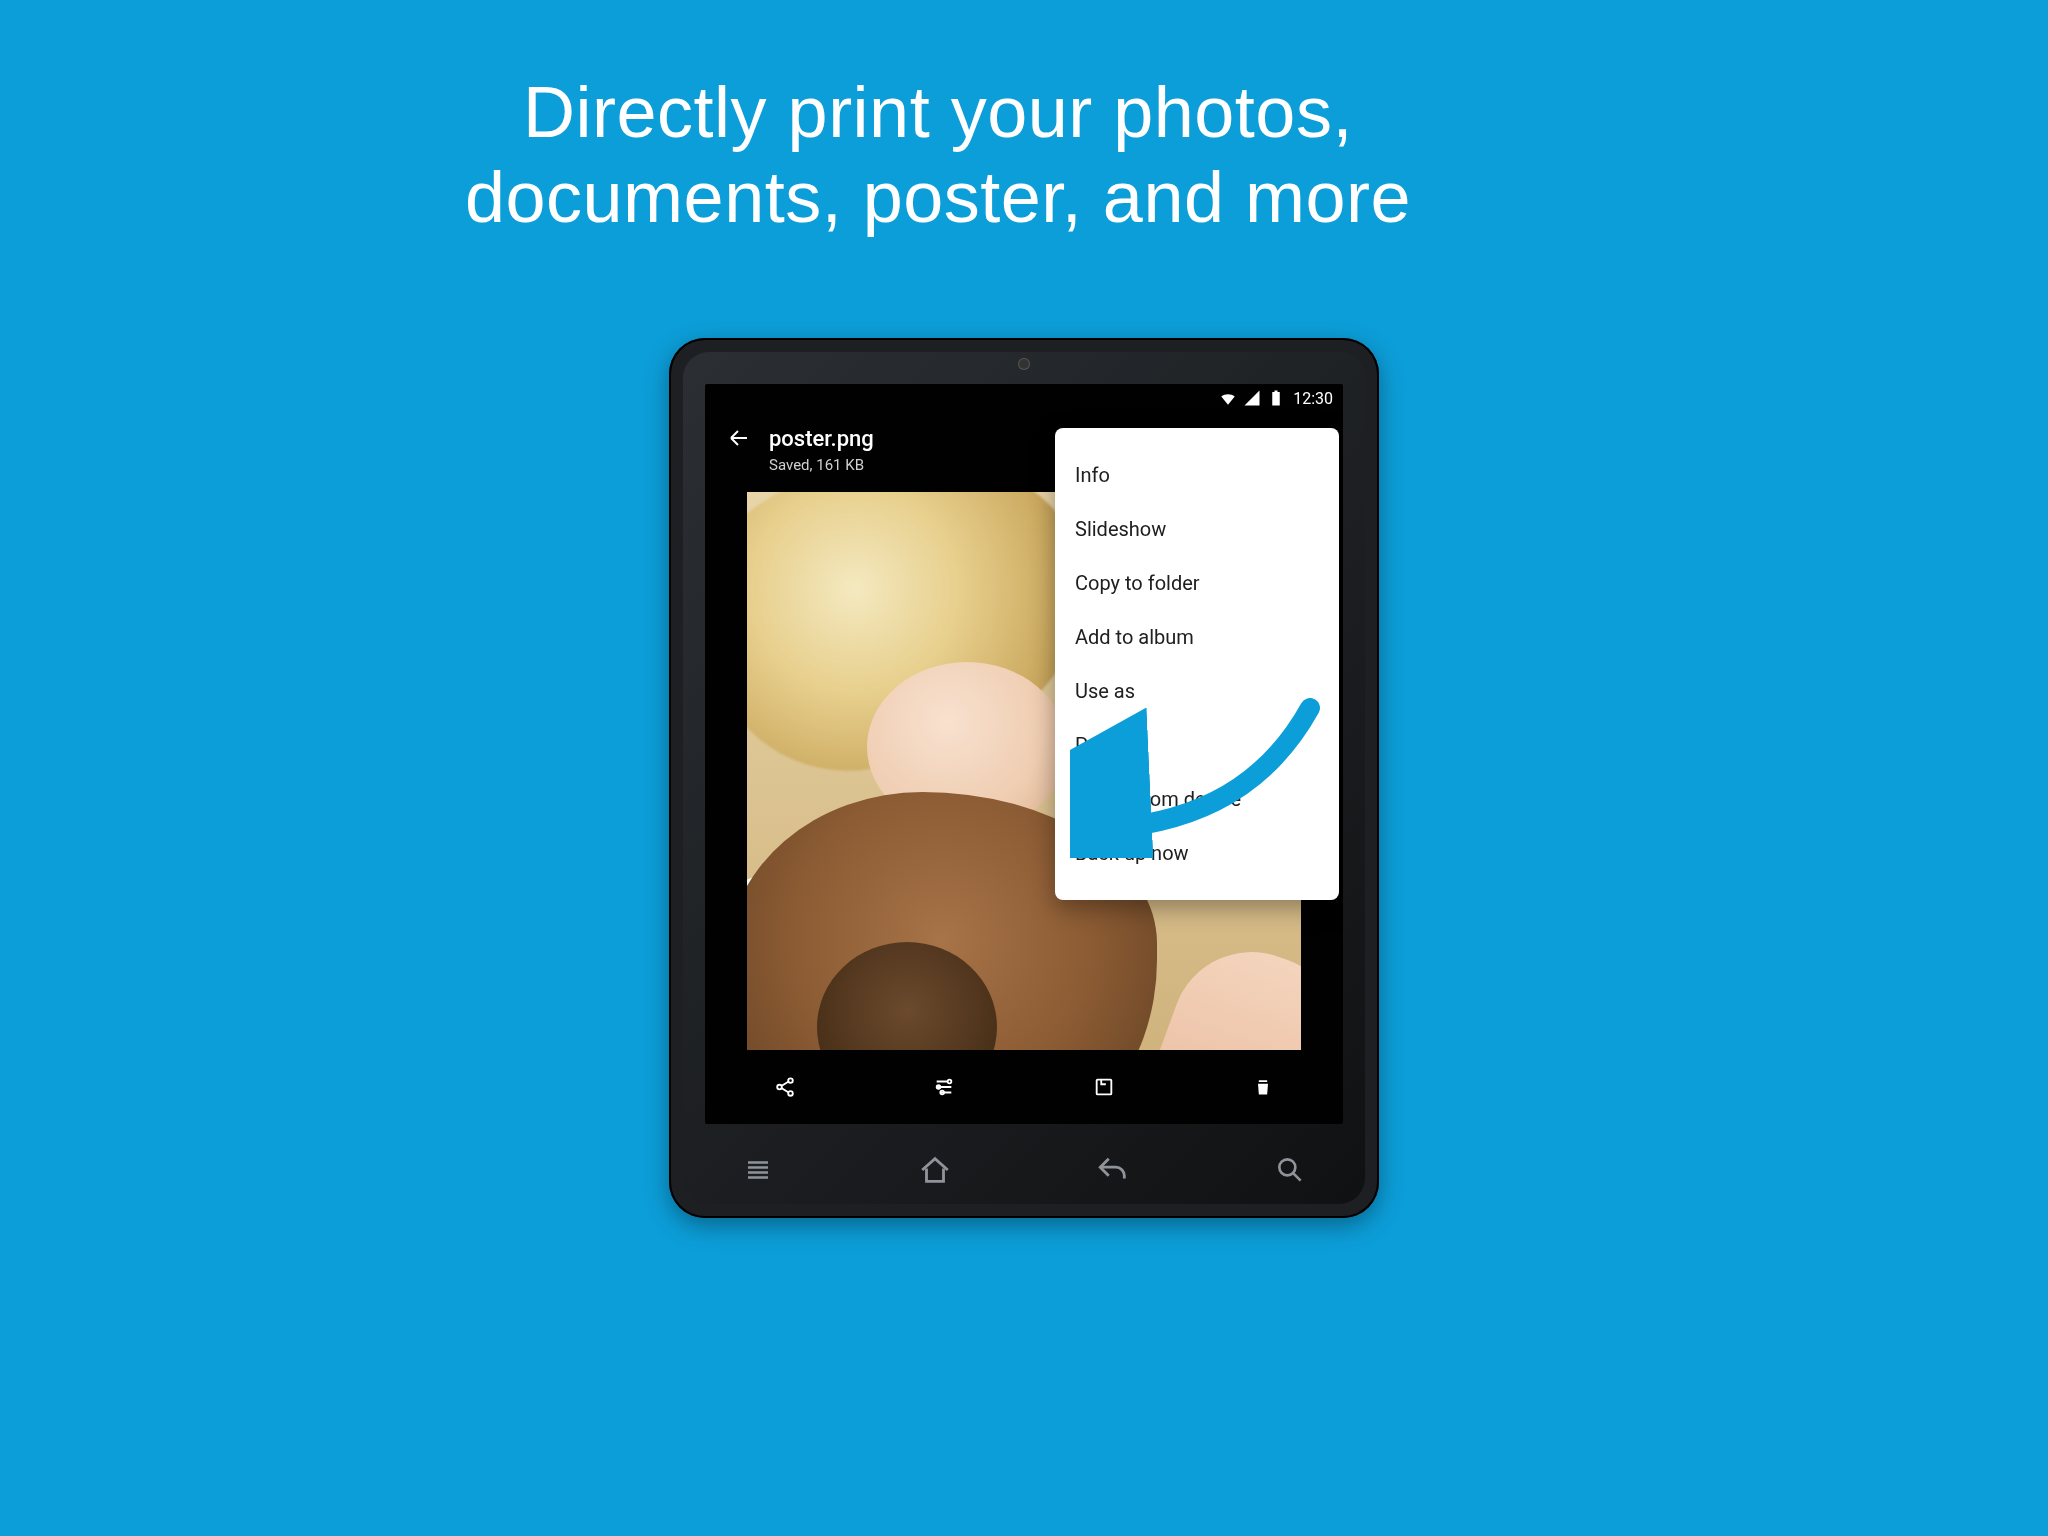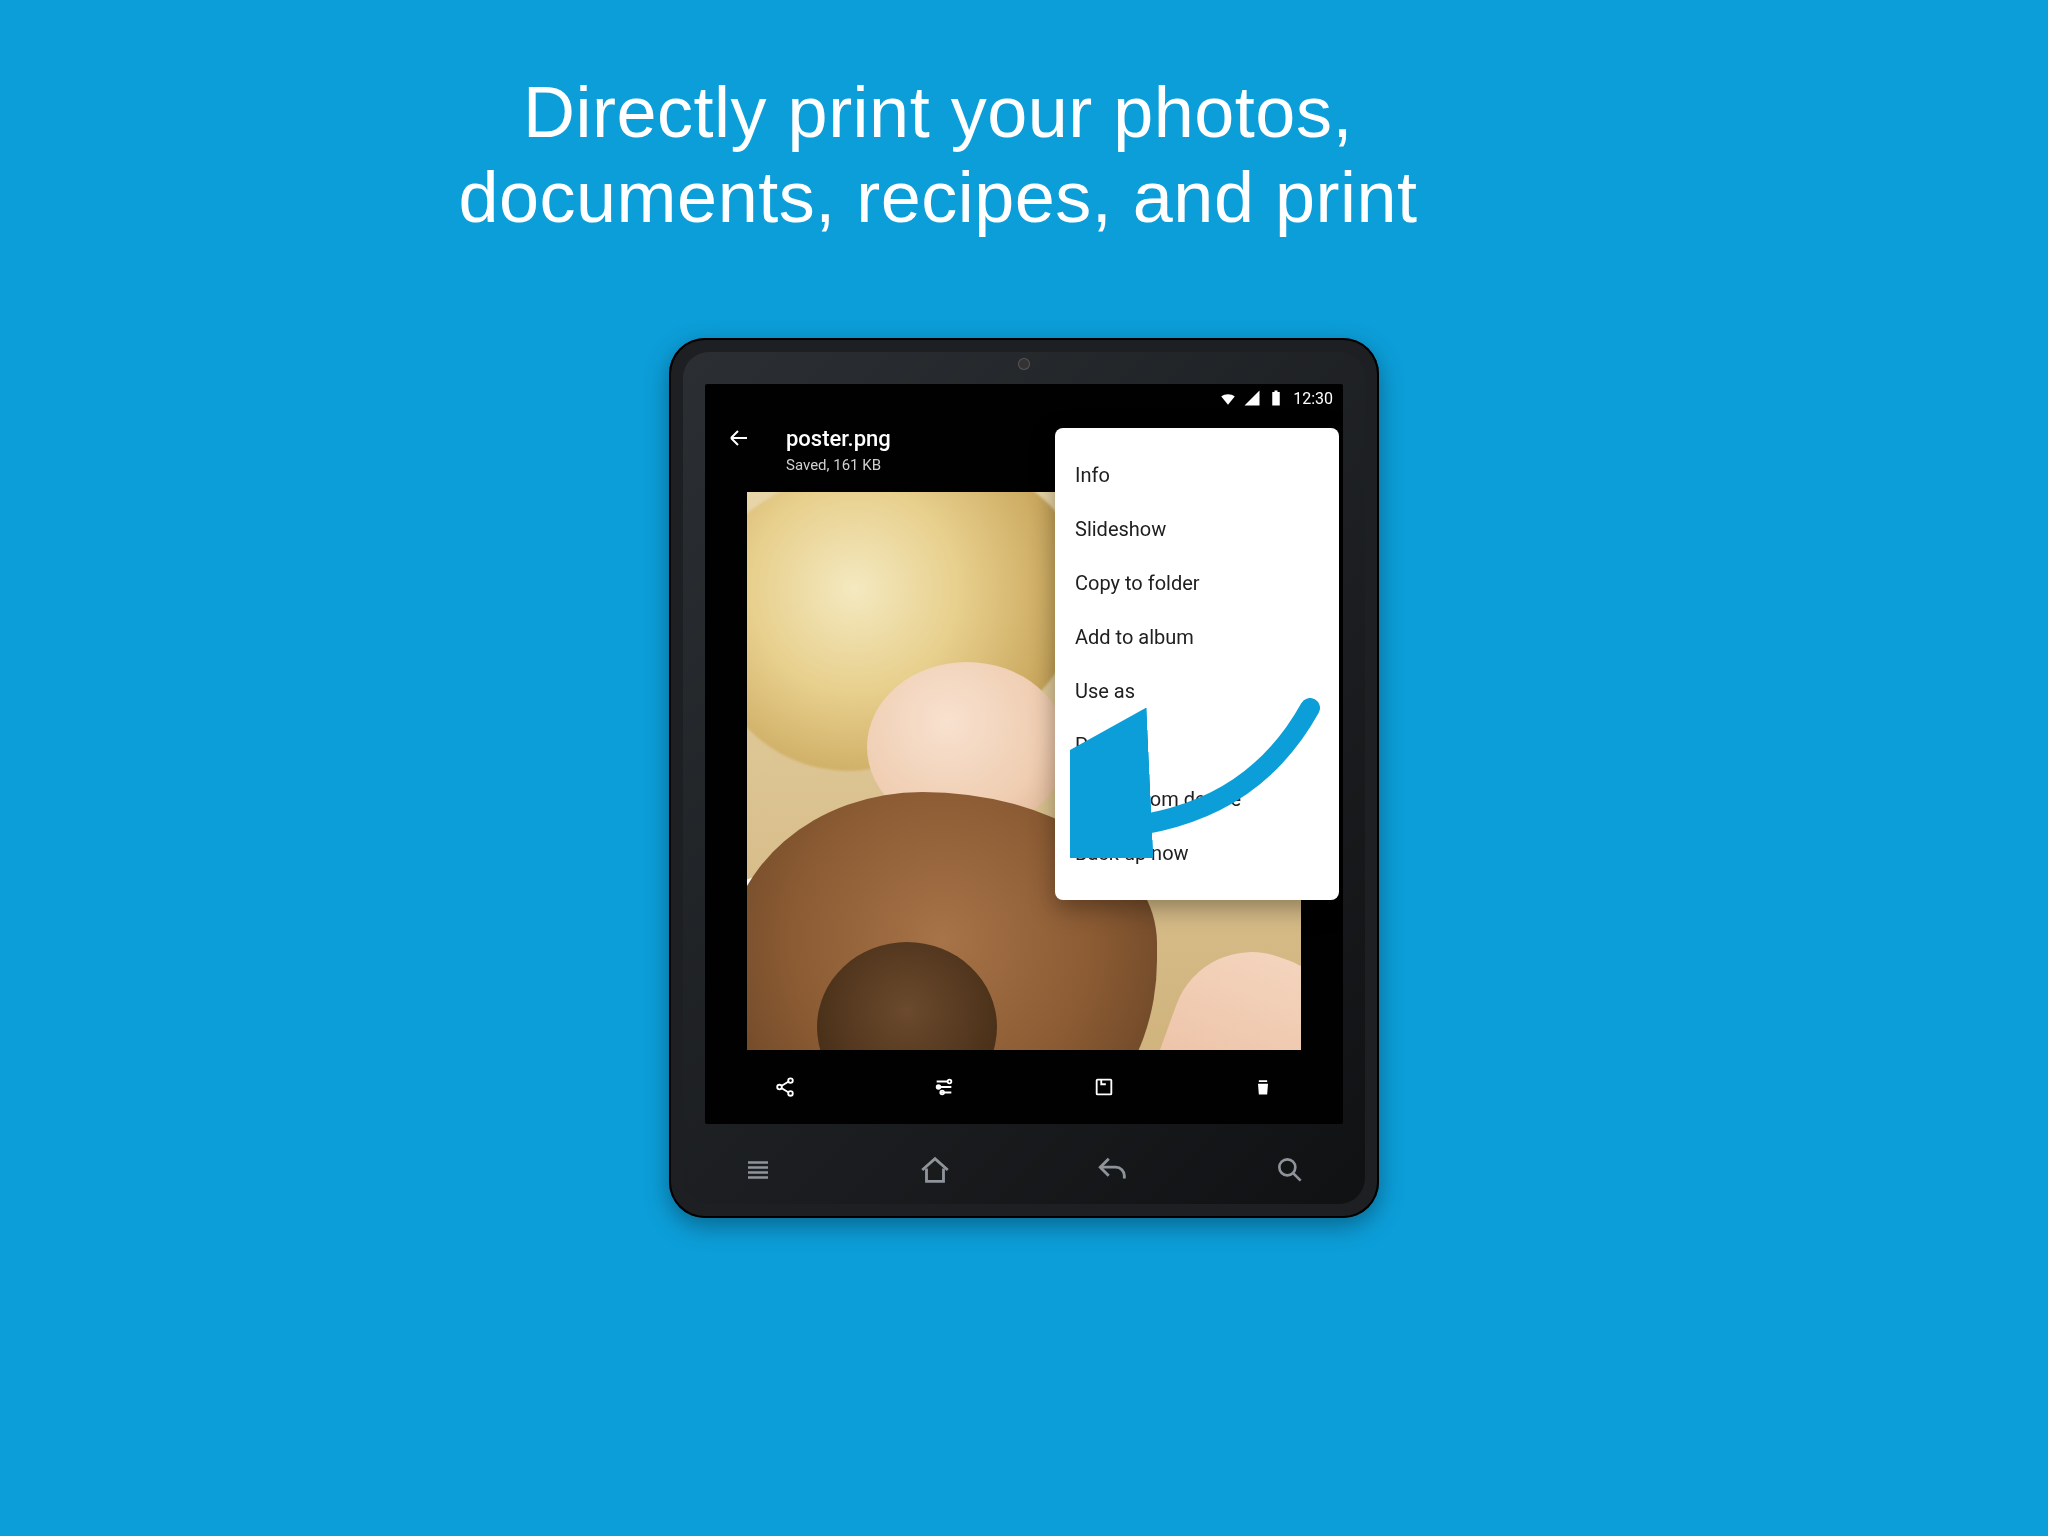--- a/index.html
+++ b/index.html
@@ -79,21 +79,21 @@
     .sb-ico{width:18px;height:18px;display:block}
     .sb-time{font-size:16px;margin-left:2px}
 
     
     .app-top{
       position:absolute;
       top:28px; left:0; right:0;
       height:72px;
       display:flex;
       align-items:flex-start;
-      gap:35px;
+      gap:18px;
       padding:14px 22px 0 22px;
       color:#fff;
     }
     .app-top .title{
       font-size:22px; font-weight:500; line-height:1; margin-top:2px;
     }
     .app-top .subtitle{
       font-size:15px; color:#d0d0d0; margin-top:6px;
     }
     .back-btn{color:#fff;cursor:pointer}
@@ -193,21 +193,21 @@
       z-index:5;
       pointer-events:none;
     }
     .callout svg{display:block}
   </style>
 </head>
 <body>
 
 <div class="headline">
   <span>Directly print your photos,</span><br>
-  <span>documents, recipes, and print</span>
+  <span>documents, poster, and more</span>
 </div>
 
 <div class="tablet">
   <div class="camera"></div>
 
   <div class="screen" style="position:absolute">
 
     <div class="statusbar">
       <svg class="sb-ico" viewBox="0 0 24 24" fill="#fff">
           <path d="M12 21l9-11c-5-4-13-4-18 0l9 11z"></path>

